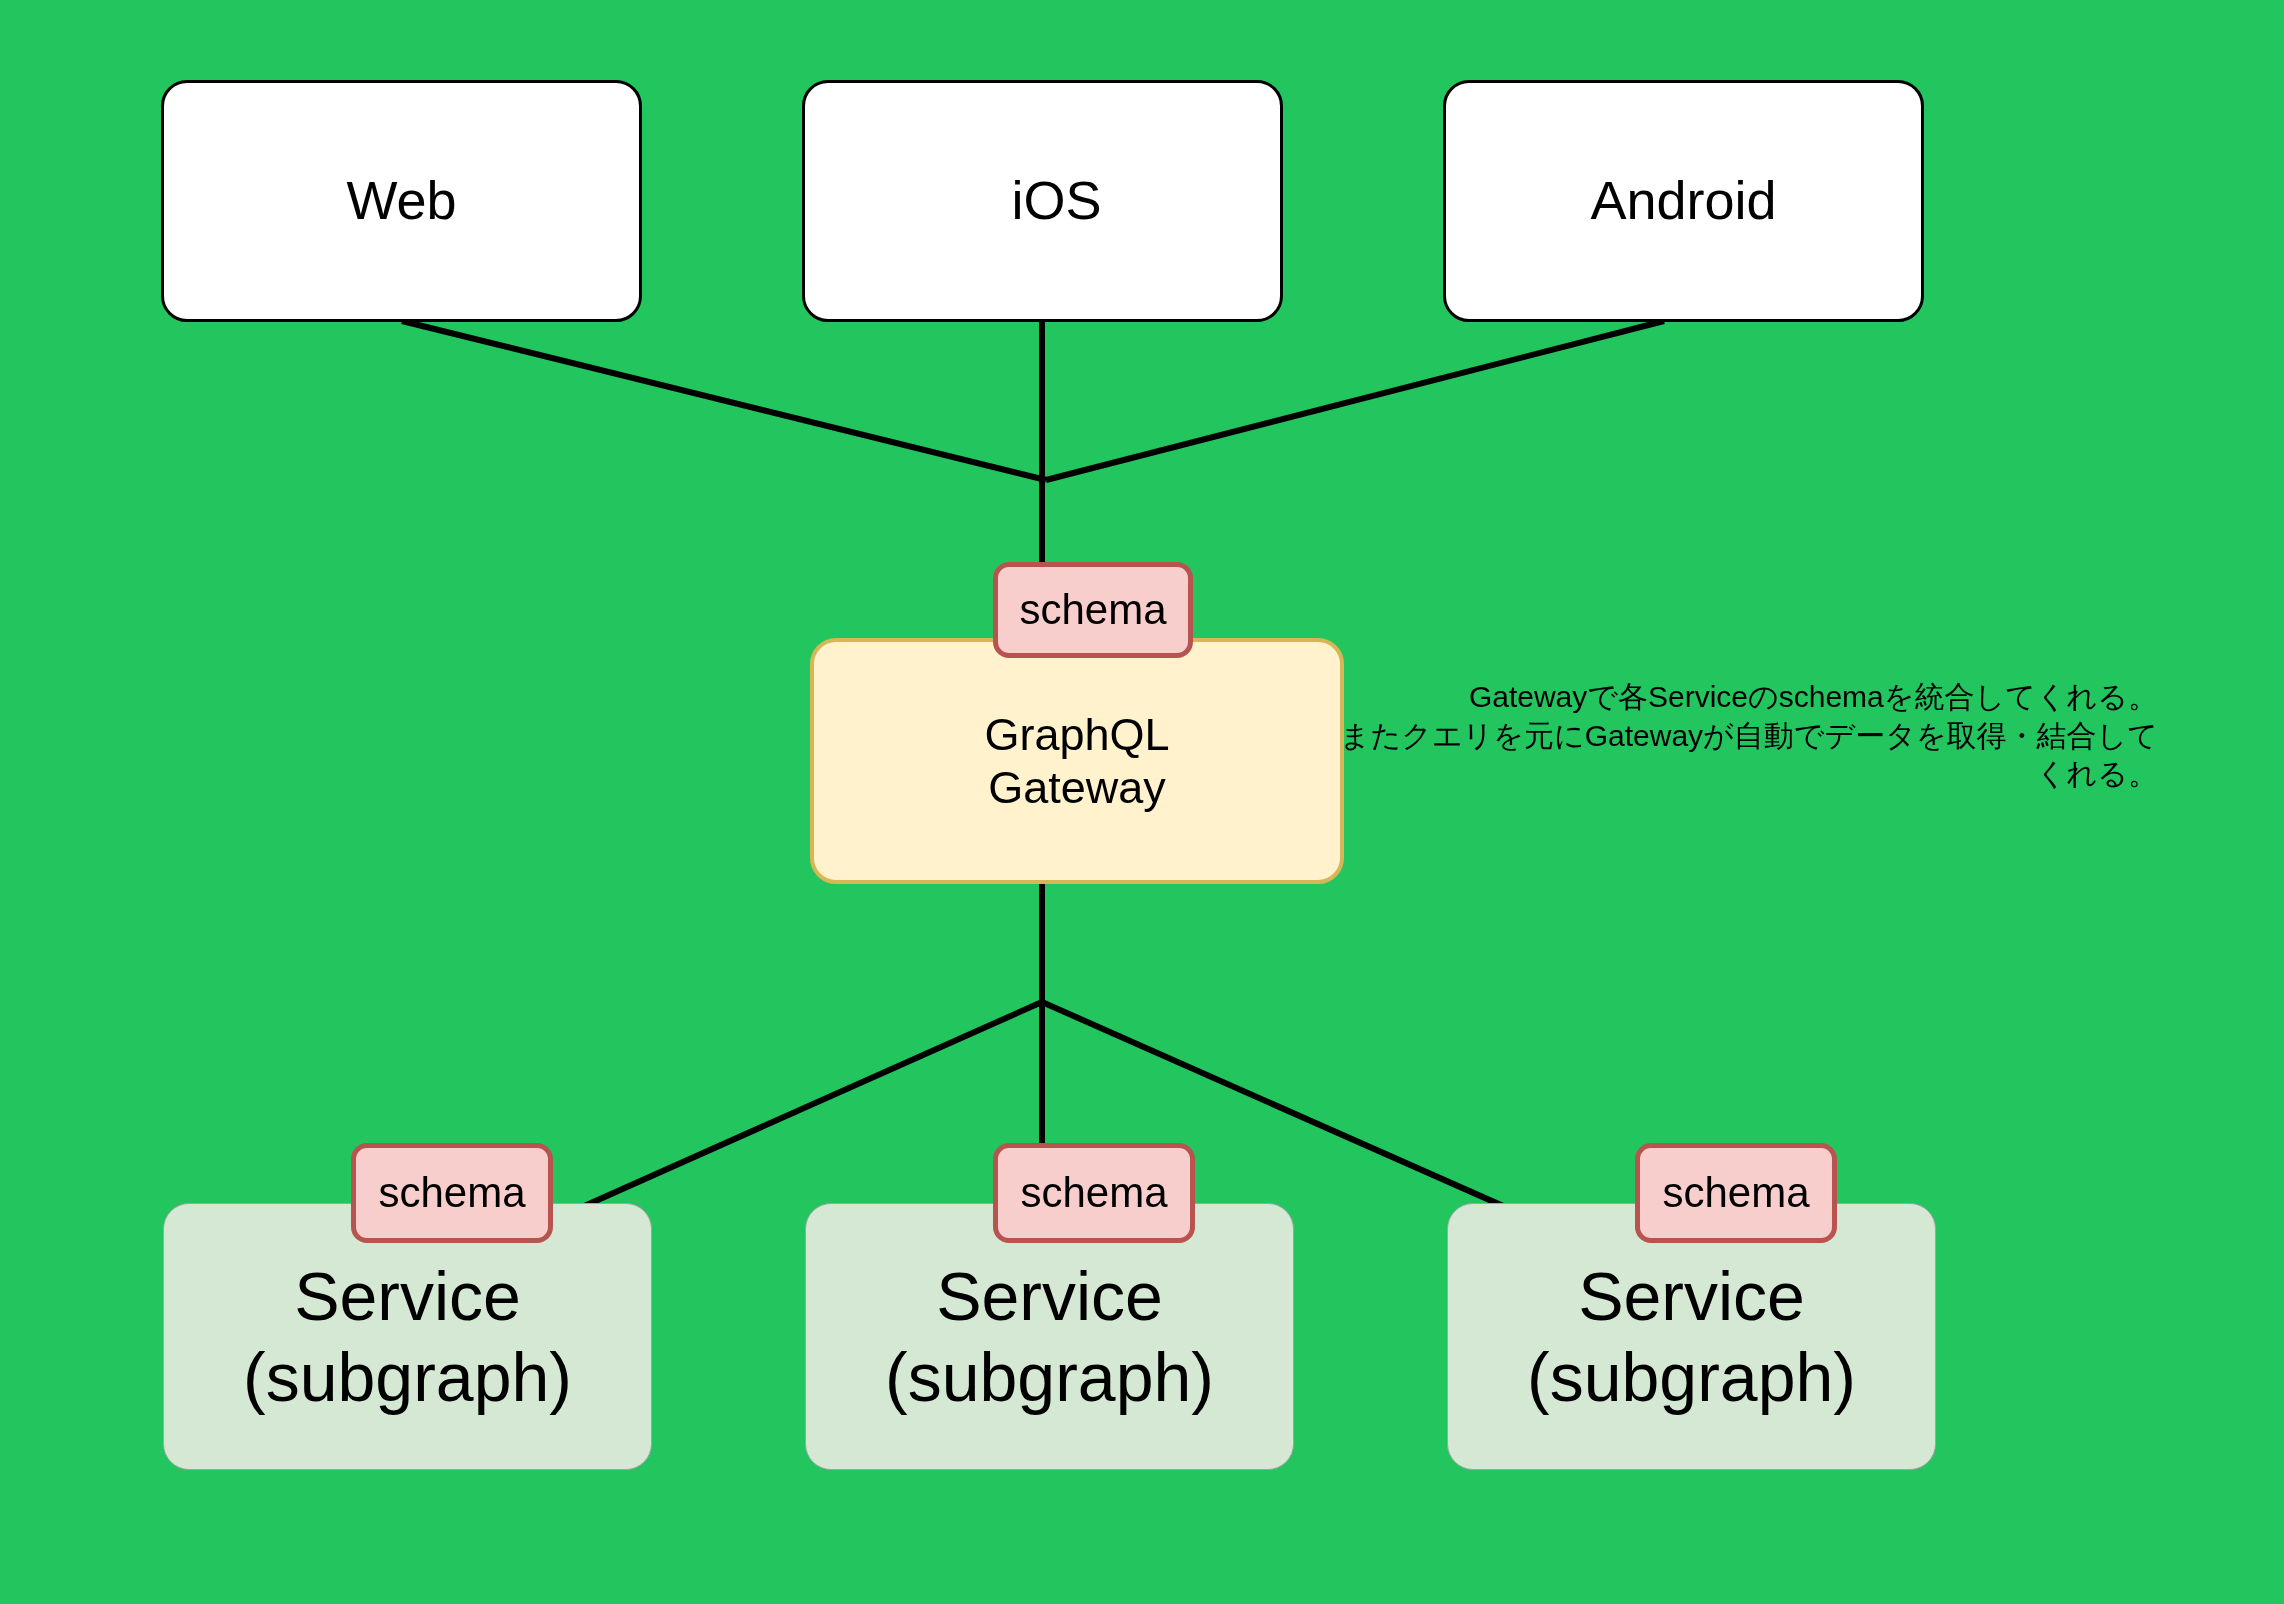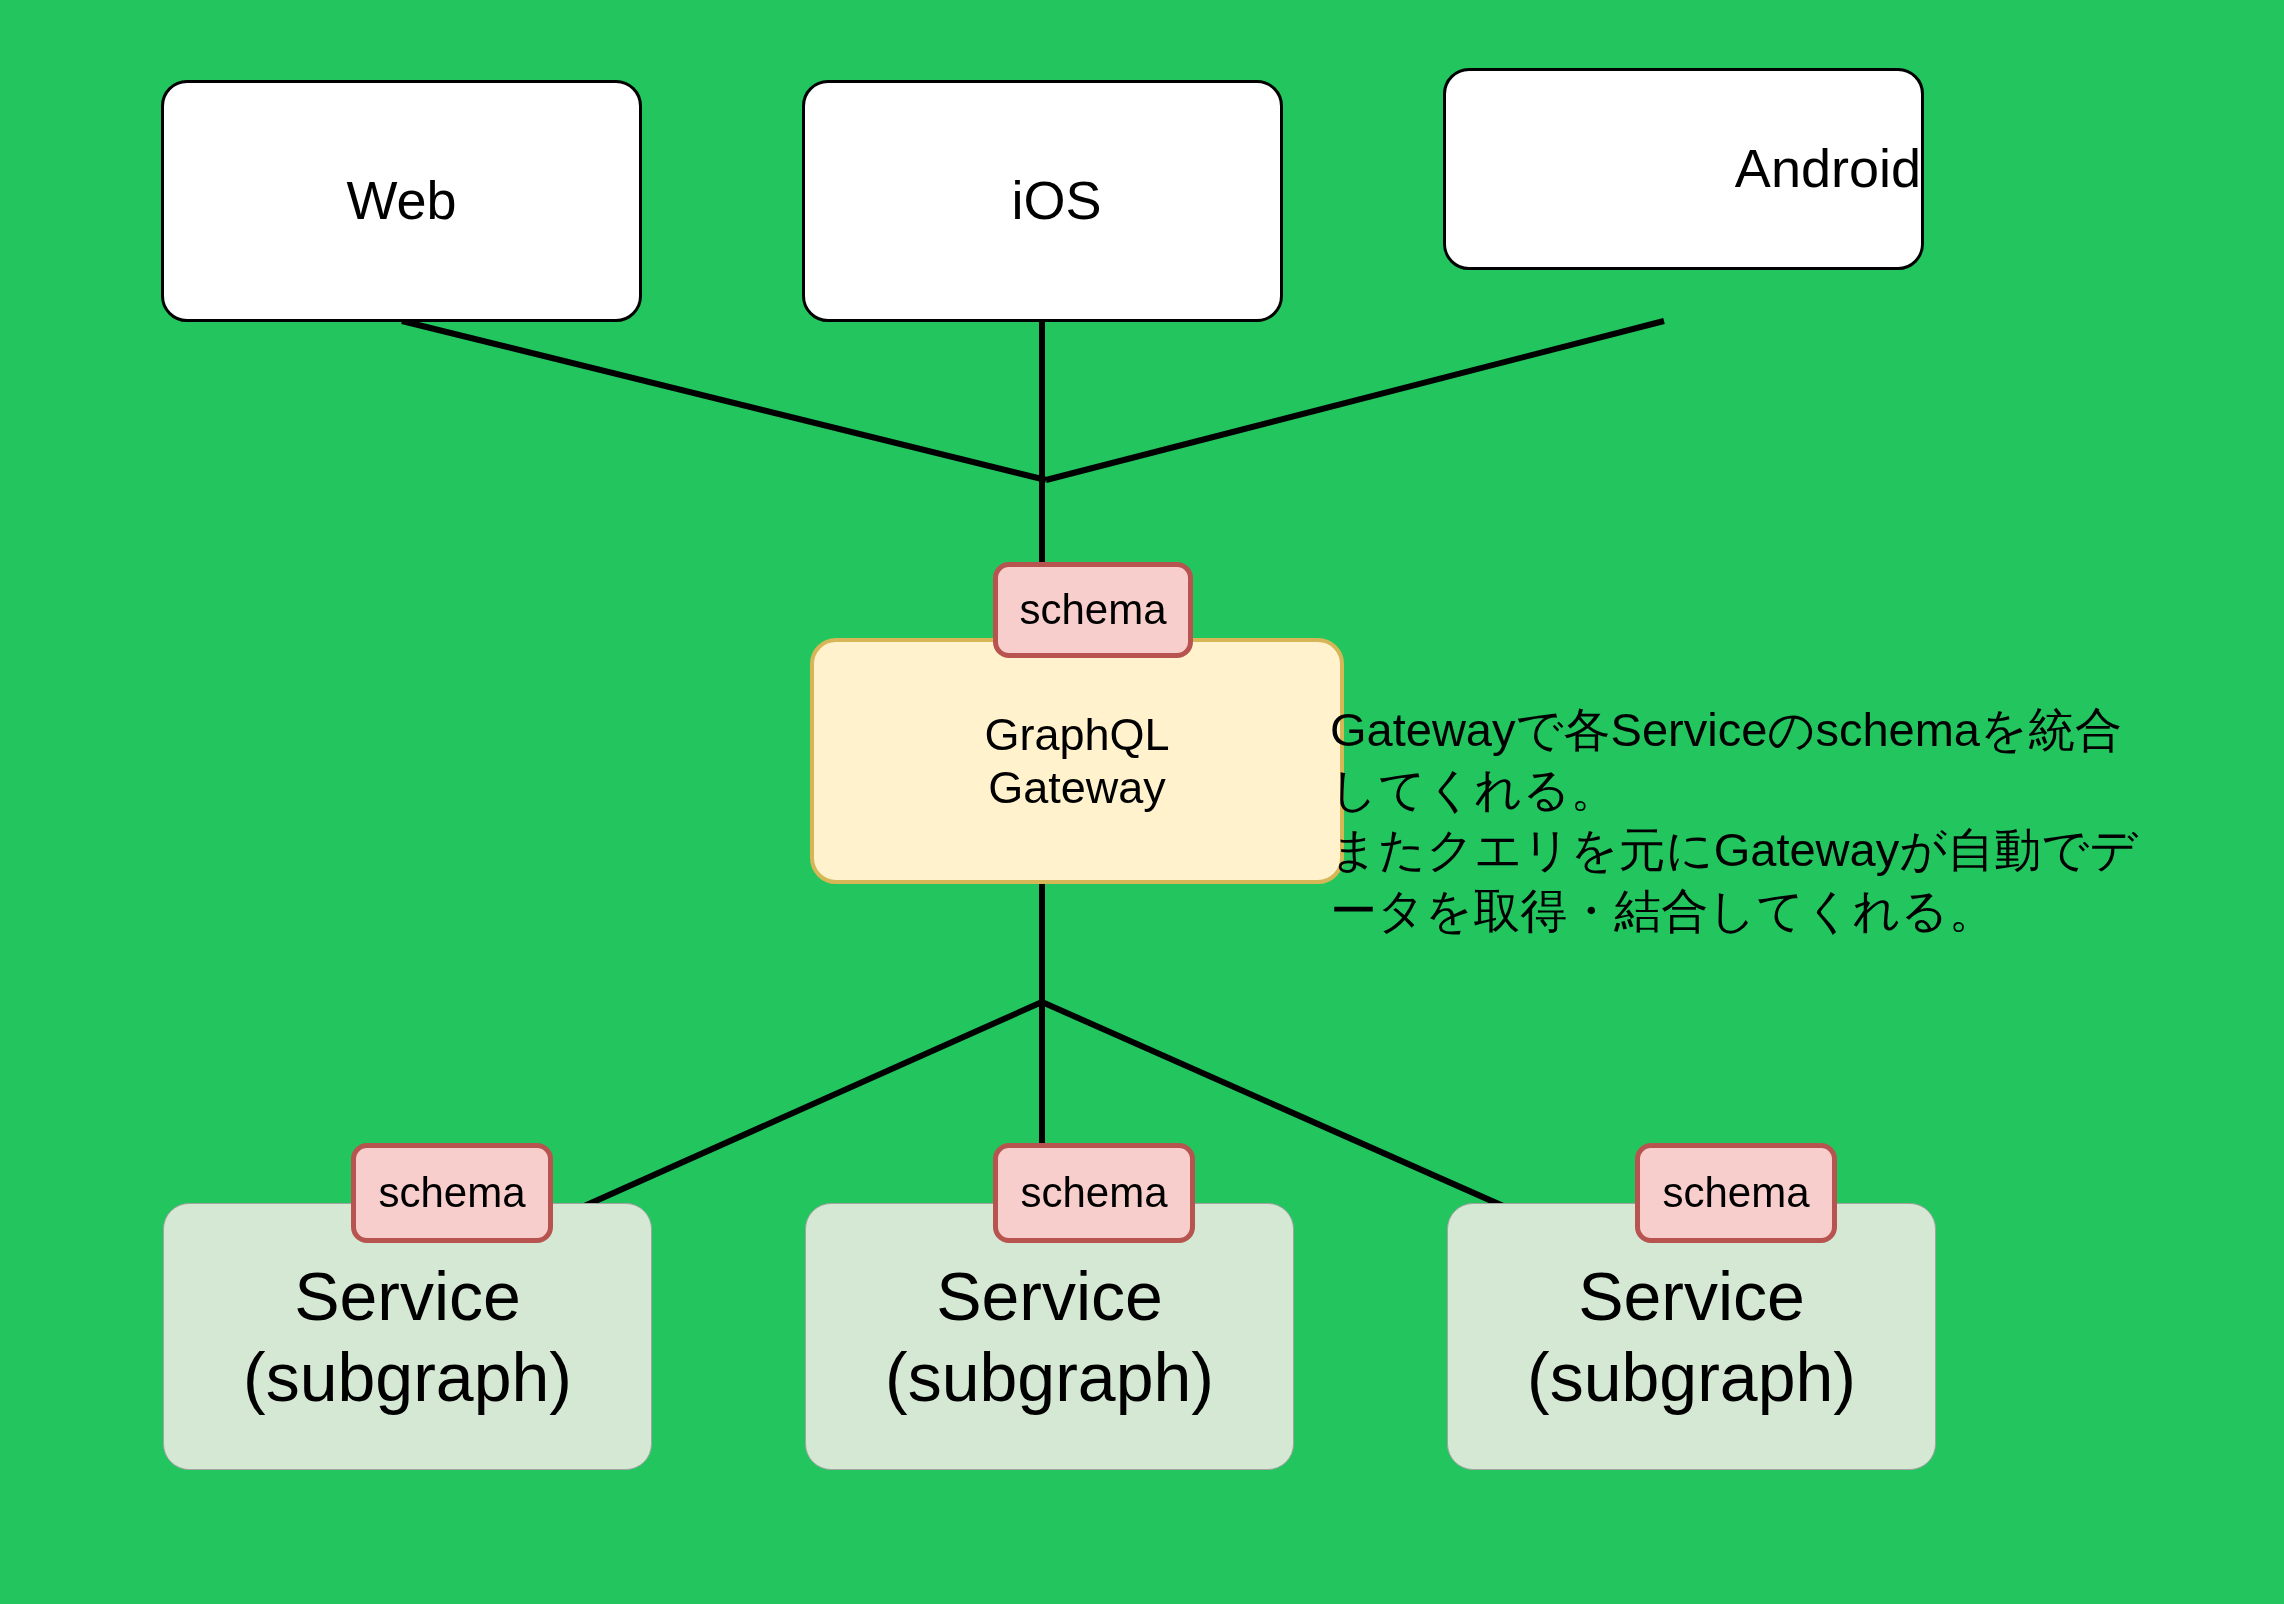--- a/index.html
+++ b/index.html
@@ -62,22 +62,22 @@
     border-radius: 16px;
     display: flex;
     align-items: center;
     justify-content: center;
     font-size: 42px;
     z-index: 5;
     margin-left: 48px;
   }
   .annotation {
     position: absolute;
-    text-align: left;
-    font-size: 47px;
+    text-align: right;
+    font-size: 30px;
     line-height: 1.28;
     white-space: pre-line;
   }
 </style>
 </head>
 <body>
 
 <div id="canvas">
 
   <svg id="edges" viewBox="0 0 2284 1604" preserveAspectRatio="none">
@@ -92,21 +92,21 @@
   </svg>
 
   <div class="node client-node" style="left:161px; top:80px; width:481px; height:242px;">
     <span>Web</span>
   </div>
 
   <div class="node client-node" style="left:802px; top:80px; width:481px; height:242px;padding-left:28px;">
     <span>iOS</span>
   </div>
 
-  <div class="node client-node" style="left:1443px; top:68px; width:481px; height:202px;justify-content:flex-end;">
+  <div class="node client-node" style="left:1443px; top:80px; width:481px; height:242px;">
     <span>Android</span>
   </div>
 
   <div class="node gateway-node" style="left:810px; top:638px; width:534px; height:246px;">
     <span>GraphQL
 Gateway</span>
   </div>
   <div class="schema-badge" style="left:945px; top:562px; width:200px; height:96px;">
     <span>schema</span>
   </div>

